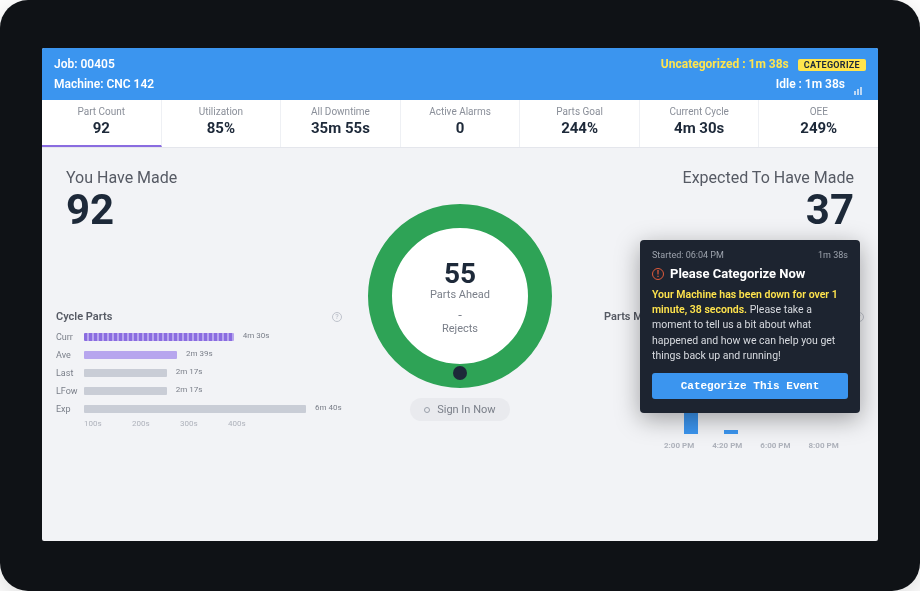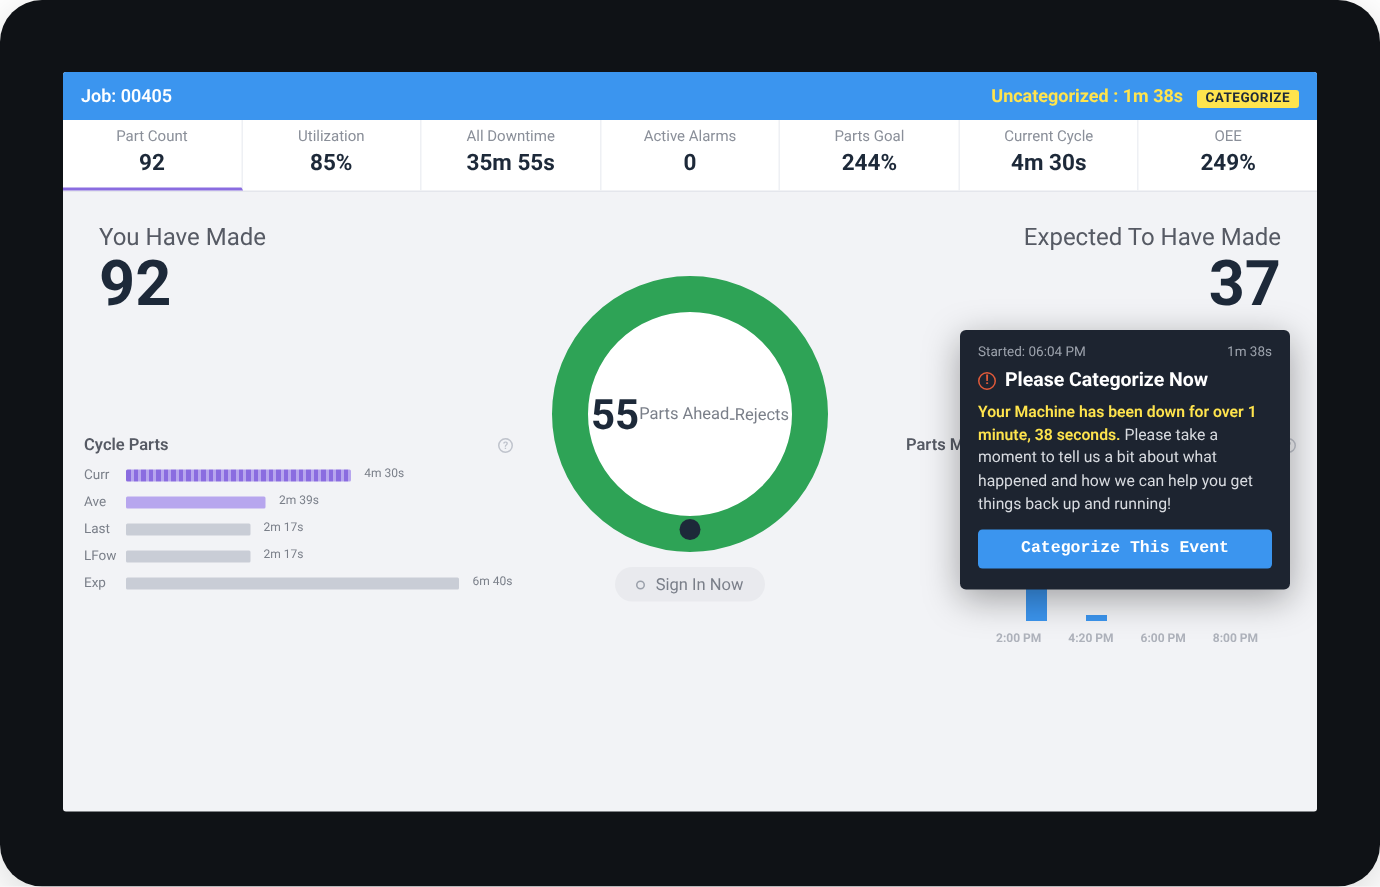--- a/index.html
+++ b/index.html
@@ -17,21 +17,21 @@
 .metric:last-child { border-right: none; }
 .metric-label { font-size: 10px; color: #8a8f99; }
 .metric-value { font-size: 15px; font-weight: 700; color: #1d2939; margin-top: 2px; }
 .metric.active { border-bottom: 2px solid #8a6ce0; }
 .main { position: relative; height: 328px; background: #f2f3f6; }
 .you-made { position: absolute; left: 24px; top: 20px; }
 .section-label { font-size: 16px; color: #565a64; font-weight: 400; }
 .big-num { font-size: 42px; font-weight: 700; color: #1d2939; margin-top: -2px; }
 .expected { position: absolute; right: 24px; top: 20px; text-align: right; }
 .ring-wrap { position: absolute; left: 50%; top: 56px; transform: translateX(-50%); width: 188px; text-align: center; }
-.ring { width: 184px; height: 184px; border-radius: 50%; border: 24px solid #2ea356; background: #fff; margin: 0 auto; display: flex; flex-direction: row; justify-content: center; align-items: center; position: relative; }
+.ring { width: 184px; height: 184px; border-radius: 50%; border: 24px solid #2ea356; background: #fff; margin: 0 auto; display: flex; flex-direction: column; justify-content: center; align-items: center; position: relative; }
 .ring-inner-num { font-size: 28px; font-weight: 700; color: #1d2939; }
 .ring-inner-lab { font-size: 11px; color: #7a7f89; margin-top: -2px; }
 .ring-dash { font-size: 13px; color: #7a7f89; margin-top: 6px; }
 .ring-rej { font-size: 11px; color: #7a7f89; }
 .ring-knob { position:absolute; bottom:-16px; left:50%; transform:translateX(-50%); width:14px; height:14px; background:#1d2939; border-radius:50%; }
 .signin { margin-top: 10px; background: #e9eaee; border: none; border-radius: 14px; font-size: 11px; color: #7a7f89; padding: 5px 14px; }
 .signin .dot { display:inline-block; width:6px;height:6px;border:1px solid #9aa0aa;border-radius:50%; margin-right:4px; vertical-align:middle;}
 .cycle-panel { position: absolute; left: 14px; top: 162px; width: 286px; }
 .panel-title { font-size: 11px; color: #565a64; font-weight: 600; margin-bottom: 6px; display:flex; justify-content:space-between; align-items:center;}
 .panel-title .q { width:10px;height:10px;border:1px solid #bfc3cc;border-radius:50%;font-size:7px;color:#bfc3cc;text-align:center;line-height:9px;}
@@ -76,20 +76,30 @@
     <div class="topbar-row">
       <div>Job: 00405</div>
       <div>
         <span class="uncat">
           <span>Uncategorized :</span>
           <span>1m 38s</span>
         </span>
         <span class="cat-badge">CATEGORIZE</span>
       </div>
     </div>
+    <div class="topbar-row">
+      <div>Machine: CNC 142</div>
+      <div>
+        <span>Idle :</span>
+        <span>1m 38s</span>
+        <span class="idle-bars">
+          <span style="height:4px"></span><span style="height:6px"></span><span style="height:8px"></span>
+        </span>
+      </div>
+    </div>
   </div>
 
   <div class="metrics" id="metrics">
         <div class="metric active">
           <div class="metric-label">Part Count</div>
           <div class="metric-value">92</div>
         </div>
         <div class="metric">
           <div class="metric-label">Utilization</div>
           <div class="metric-value">85%</div>
@@ -175,20 +185,26 @@
               </div>
             </div>
             <div class="ct-row">
               <div class="ct-lab">Exp</div>
               <div class="ct-track">
                 <div class="ct-bar" style="width:86%;background:#c9cdd6"></div>
                 <span class="ct-val" style="left:88%">6m 40s</span>
               </div>
             </div>
           </div>
+      <div class="ct-axis" id="ct-axis">
+            <span>100s</span>
+            <span>200s</span>
+            <span>300s</span>
+            <span>400s</span>
+          </div>
     </div>
 
     <div class="parts-panel" style="height:140px;">
       <div class="panel-title">
         <span>Parts Made</span>
         <span class="q">?</span>
       </div>
       <div class="pm-axis-y" id="pm-y">
             <div>20</div>
             <div>15</div>

